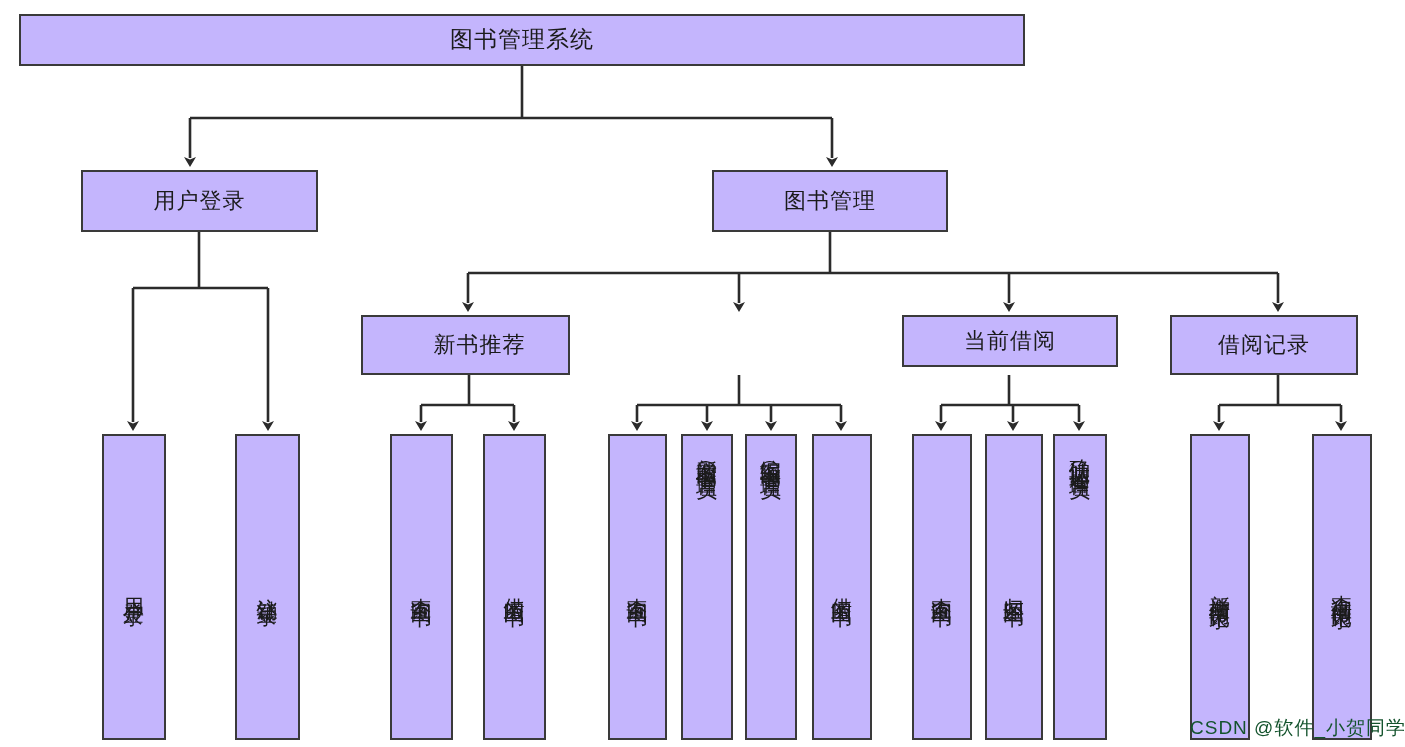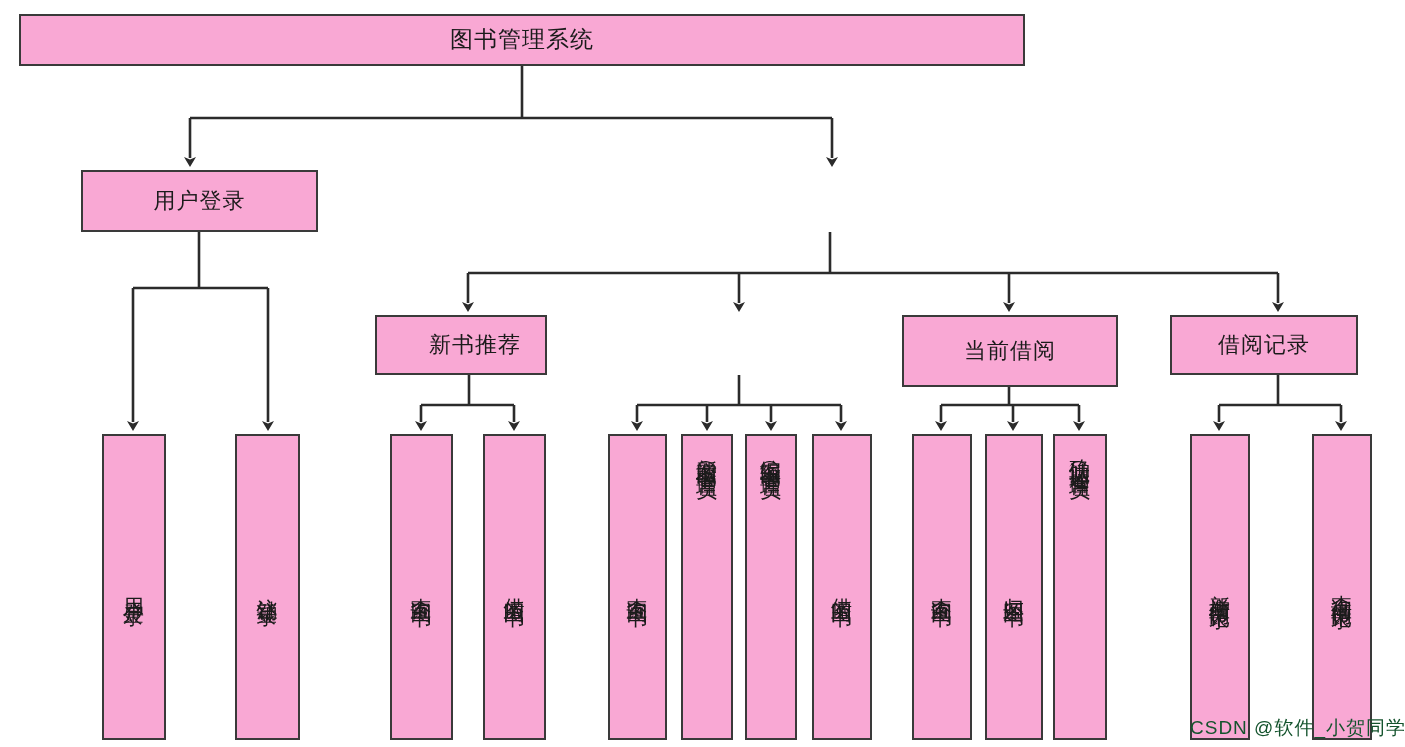--- a/index.html
+++ b/index.html
@@ -22,21 +22,21 @@
     left: 0;
     top: 0;
     width: 1405px;
     height: 747px;
     pointer-events: none;
   }
   .node {
     position: absolute;
     box-sizing: border-box;
     border: 2px solid #3a3a3a;
-    background: #f9a8d4;
+    background: #c4b5fd;
     display: flex;
     align-items: center;
     justify-content: center;
     color: #1b1b1b;
   }
   .node.horiz {
     font-size: 22px;
     letter-spacing: 1px;
     line-height: 1.1;
   }
@@ -123,25 +123,28 @@
     </g>
   </svg>
 
   <div class="node horiz root" style="left:19px; top:14px; width:1006px; height:52px;">
     <span>图书管理系统</span>
   </div>
 
   <div class="node horiz" style="left:81px; top:170px; width:237px; height:62px;">
     <span>用户登录</span>
   </div>
+  <div class="node horiz" style="left:712px; top:170px; width:236px; height:62px;">
+    <span>图书管理</span>
+  </div>
 
-  <div class="node horiz" style="left:375px; top:315px; width:172px; height:60px;padding-left:28px;">
+  <div class="node horiz" style="left:361px; top:315px; width:209px; height:60px;padding-left:28px;">
     <span>新书推荐</span>
   </div>
-  <div class="node horiz" style="left:902px; top:315px; width:216px; height:72px;align-items:center;">
+  <div class="node horiz" style="left:902px; top:315px; width:216px; height:52px;align-items:center;">
     <span>当前借阅</span>
   </div>
   <div class="node horiz" style="left:1170px; top:315px; width:188px; height:60px;">
     <span>借阅记录</span>
   </div>
 
   <div class="node leaf centered" style="left:102px; top:434px; width:64px; height:306px;">
     <span class="vtext">用户登录</span>
   </div>
   <div class="node leaf centered" style="left:235px; top:434px; width:65px; height:306px;">

